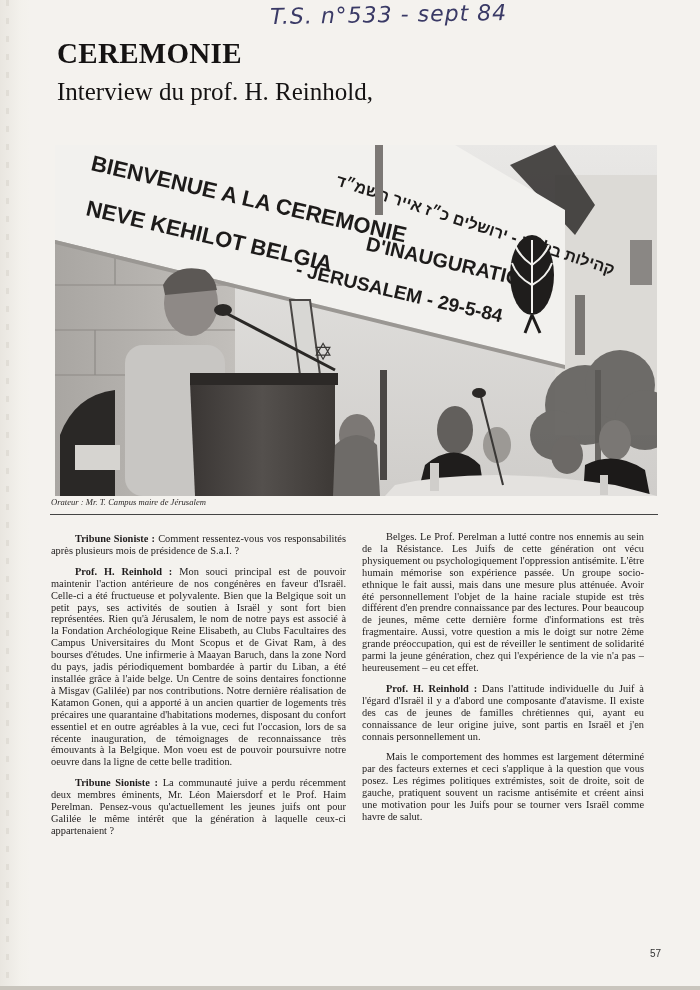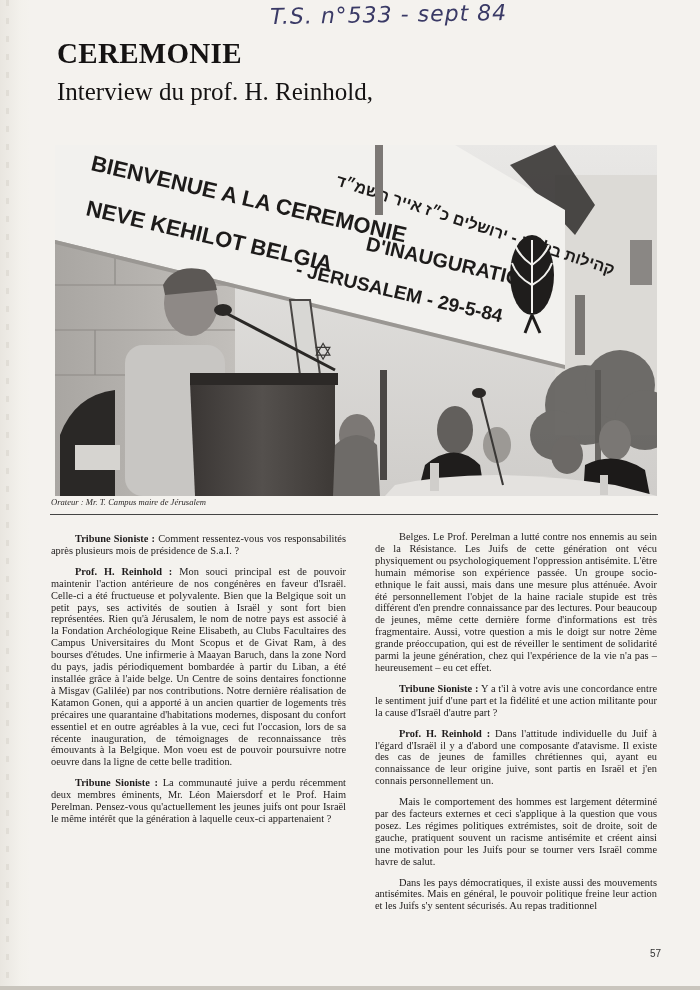--- a/index.html
+++ b/index.html
@@ -53,21 +53,21 @@
       position: absolute; left: 50px; top: 514px; width: 608px; height: 1px;
       background: #444;
     }
     .col {
       position: absolute; top: 533px;
       font-family: "Liberation Serif", serif;
       font-size: 10.4px; line-height: 11.9px; color: #1f1c1c;
       text-align: justify; hyphens: auto;
     }
     .col-left { left: 51px; width: 295px; }
-    .col-right { left: 375px; width: 282px; top: 531px; }
+    .col-right { left: 362px; width: 282px; top: 531px; }
     .col p { margin: 0 0 9px 0; }
     .speaker { font-weight: bold; margin-left: 24px; }
     .page-number {
       position: absolute; left: 650px; top: 948px;
       font-family: "Liberation Sans", sans-serif; font-size: 10px; color: #333;
     }
   </style>
 </head>
 <body>
 
@@ -186,25 +186,23 @@
     <ellipse cx="424" cy="248" rx="7" ry="5" fill="#2a2826"></ellipse>
   </svg>
 </div>
 
 <div class="caption">Orateur : Mr. T. Campus maire de Jérusalem</div>
 <div class="rule"></div>
 
 <div class="col col-left">
   <p><span class="speaker">Tribune Sioniste :</span><span> Comment ressentez-vous vos responsabilités après plusieurs mois de présidence de S.a.I. ?</span></p>
   <p><span class="speaker">Prof. H. Reinhold :</span><span> Mon souci principal est de pouvoir maintenir l'action antérieure de nos congénères en faveur d'Israël. Celle-ci a été fructueuse et polyvalente. Bien que la Belgique soit un petit pays, ses activités de soutien à Israël y sont fort bien représentées. Rien qu'à Jérusalem, le nom de notre pays est associé à la Fondation Archéologique Reine Elisabeth, au Clubs Facultaires des Campus Universitaires du Mont Scopus et de Givat Ram, à des bourses d'études. Une infirmerie à Maayan Baruch, dans la zone Nord du pays, jadis périodiquement bombardée à partir du Liban, a été installée grâce à l'aide belge. Un Centre de soins dentaires fonctionne à Misgav (Galilée) par nos contributions. Notre dernière réalisation de Katamon Gonen, qui a apporté à un ancien quartier de logements très précaires une quarantaine d'habitations modernes, disposant du confort essentiel et en outre agréables à la vue, ceci fut l'occasion, lors de sa récente inauguration, de témoignages de reconnaissance très émouvants à la Belgique. Mon voeu est de pouvoir poursuivre notre oeuvre dans la ligne de cette belle tradition.</span></p>
-  <p><span class="speaker">Tribune Sioniste :</span><span> La communauté juive a perdu récemment deux membres éminents, Mr. Léon Maiersdorf et le Prof. Haim Perelman. Pensez-vous qu'actuellement les jeunes juifs ont pour Israël le même intérêt que la génération à laquelle ceux-ci appartenaient ?</span></p>
+  <p><span class="speaker">Tribune Sioniste :</span><span> La communauté juive a perdu récemment deux membres éminents, Mr. Léon Maiersdorf et le Prof. Haim Perelman. Pensez-vous qu'actuellement les jeunes juifs ont pour Galilée le même intérêt que la génération à laquelle ceux-ci appartenaient ?</span></p>
 </div>
 
 <div class="col col-right">
   <p><span class="speaker"></span><span>Belges. Le Prof. Perelman a lutté contre nos ennemis au sein de la Résistance. Les Juifs de cette génération ont vécu physiquement ou psychologiquement l'oppression antisémite. L'être humain mémorise son expérience passée. Un groupe socio-ethnique le fait aussi, mais dans une mesure plus atténuée. Avoir été personnellement l'objet de la haine raciale stupide est très différent d'en prendre connaissance par des lectures. Pour beaucoup de jeunes, même cette dernière forme d'informations est très fragmentaire. Aussi, votre question a mis le doigt sur notre 2ème grande préoccupation, qui est de réveiller le sentiment de solidarité parmi la jeune génération, chez qui l'expérience de la vie n'a pas – heureusement – eu cet effet.</span></p>
-  <p><span class="speaker">Tribune Sioniste :</span><span> Y a t'il à votre avis une concordance entre le sentiment juif d'une part et la fidélité et une action militante pour la cause d'Israël d'autre part ?</span></p>
   <p><span class="speaker">Prof. H. Reinhold :</span><span> Dans l'attitude individuelle du Juif à l'égard d'Israël il y a d'abord une composante d'atavisme. Il existe des cas de jeunes de familles chrétiennes qui, ayant eu connaissance de leur origine juive, sont partis en Israël et j'en connais personnellement un.</span></p>
   <p><span class="speaker"></span><span>Mais le comportement des hommes est largement déterminé par des facteurs externes et ceci s'applique à la question que vous posez. Les régimes politiques extrémistes, soit de droite, soit de gauche, pratiquent souvent un racisme antisémite et créent ainsi une motivation pour les Juifs pour se tourner vers Israël comme havre de salut.</span></p>
-  <p><span class="speaker"></span><span>Dans les pays démocratiques, il existe aussi des mouvements antisémites. Mais en général, le pouvoir politique freine leur action et les Juifs s'y sentent sécurisés. Au repas traditionnel</span></p>
 </div>
 
 <div class="page-number">57</div>
 <div class="bottom-edge"></div>
 
 </body></html>

